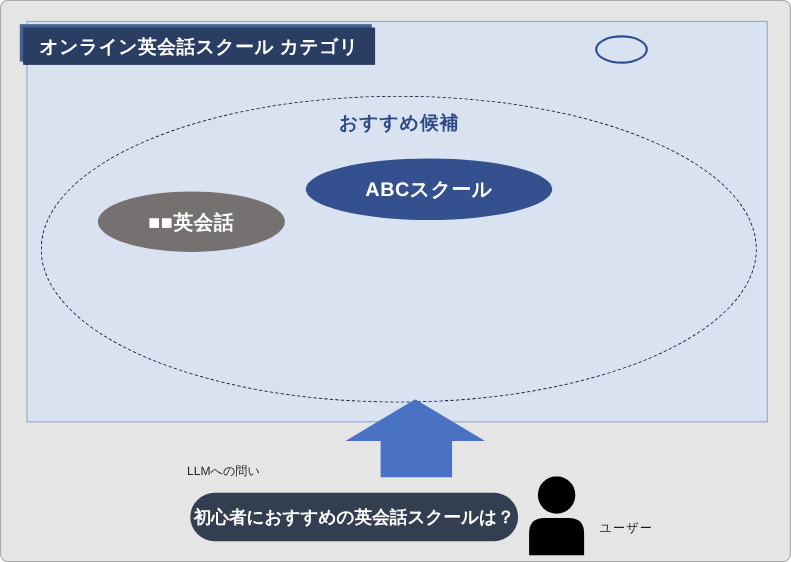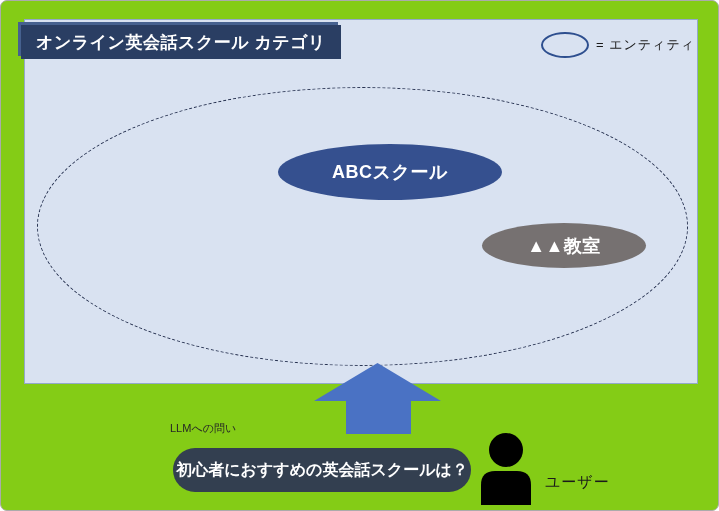--- a/index.html
+++ b/index.html
@@ -1,21 +1,21 @@
 <!DOCTYPE html>
 <html style="--panel-bg: #d9e2f1; --title-bg: #2a3e63; --highlight: #35508f; --gray: #767171; --arrow: #4a72c4; --pill: #333f50; --accent: #2e4a86;"><head>
 <meta charset="utf-8">
 <style>
   html, body { margin: 0; padding: 0; background: #ffffff; }
   body { font-family: "Liberation Sans", "DejaVu Sans", sans-serif; }
 
   .canvas {
     position: relative;
     width: 719px; height: 511px;
-    background: #84cc16;
+    background: #e5e5e5;
     border: 1.5px solid #ababab;
     border-radius: 7px;
     box-sizing: border-box;
     overflow: hidden;
   }
 
   
   .panel {
     position: absolute;
     left: 23px; top: 18px;
@@ -143,47 +143,47 @@
   
   .user-icon {
     position: absolute;
     left: 476px; top: 432px;
     width: 58px; height: 72px;
   }
   .user-icon circle, .user-icon path { fill: #000000; }
   .user-label {
     position: absolute;
     left: 544px; top: 472px;
-    font-size: 15px;
+    font-size: 11px;
     color: #1a1a1a;
     letter-spacing: 1px;
   }
 </style>
 </head>
 <body>
 
 <div class="canvas">
 
   <div class="panel"></div>
 
   <div class="title-plate">オンライン英会話スクール カテゴリ</div>
 
   <div class="legend">
     <span class="legend-ellipse"></span>
-    <span class="legend-label">= エンティティ</span>
   </div>
 
   <div class="group-boundary"></div>
 
+  <div class="group-label">おすすめ候補</div>
 
   <div class="oval highlight oval-abc">ABCスクール</div>
 
+  <div class="oval gray oval-sq">■■英会話</div>
 
 
-  <div class="oval gray oval-class">▲▲教室</div>
 
 
   <svg class="up-arrow" viewBox="0 0 127 71">
     <polygon points="63.5,0 127,38 97,38 97,71 32,71 32,38 0,38"></polygon>
   </svg>
 
   <div class="query-label">LLMへの問い</div>
 
   <div class="query-bubble">初心者におすすめの英会話スクールは？</div>
 

